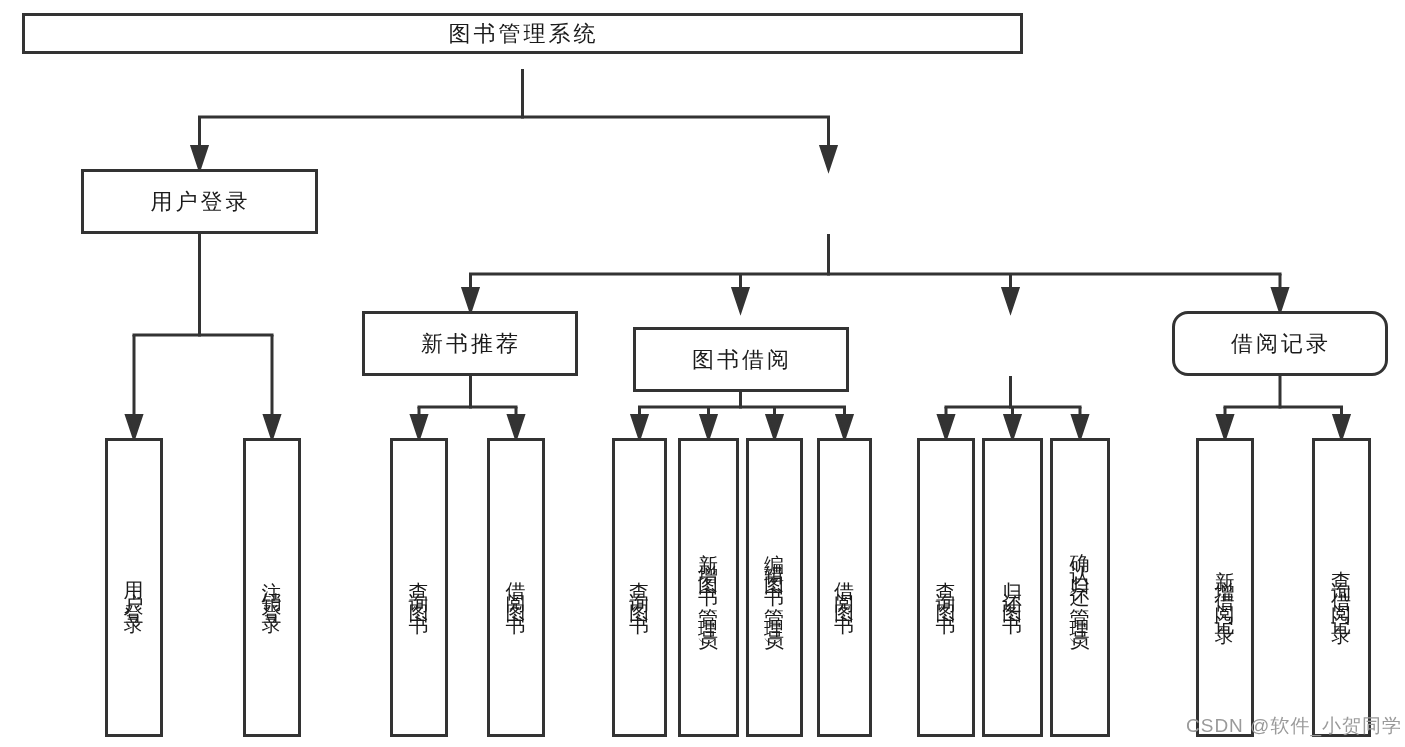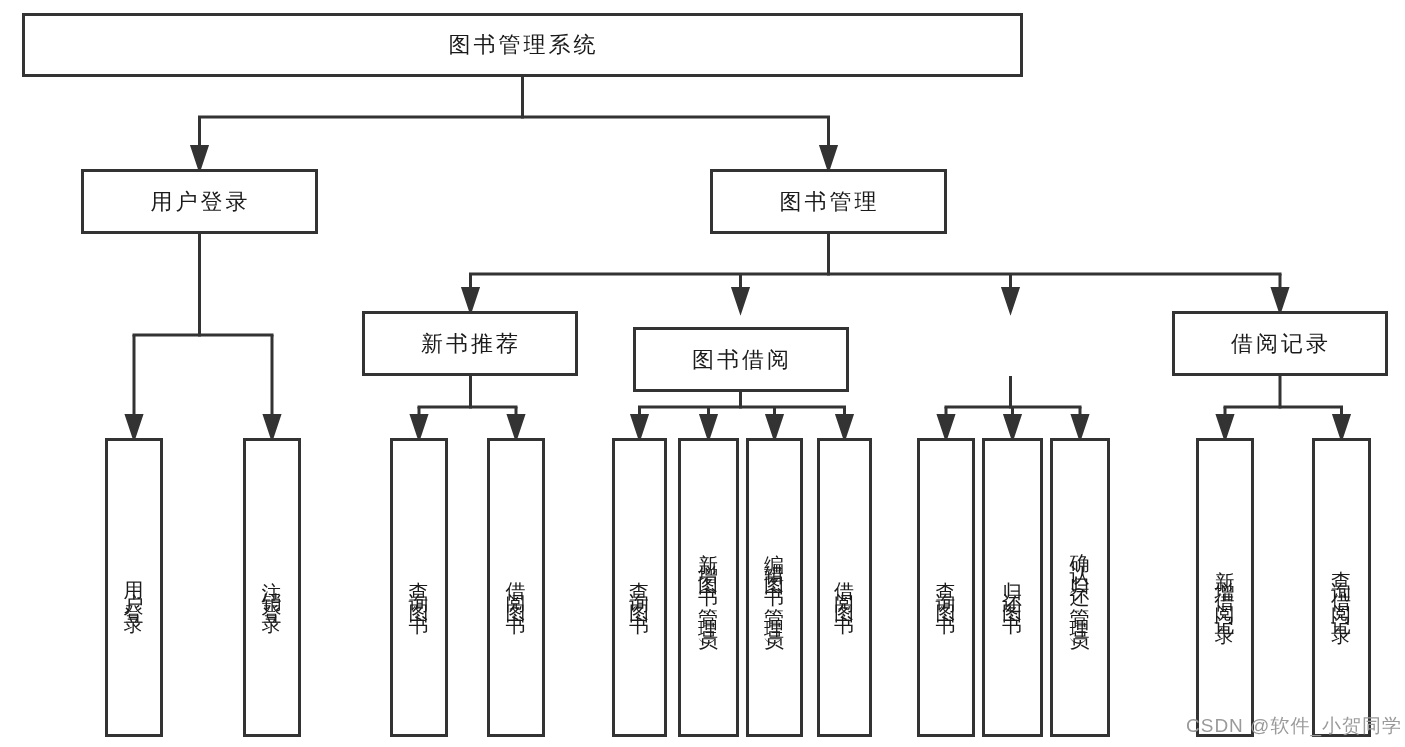--- a/index.html
+++ b/index.html
@@ -103,38 +103,35 @@
         <line x1="1280" y1="376" x2="1280" y2="408.5"></line>
         <line x1="1223.5" y1="407" x2="1343" y2="407"></line>
         <line x1="1225" y1="407" x2="1225" y2="419"></line>
         <line x1="1341.5" y1="407" x2="1341.5" y2="419"></line>
         <polygon points="1217.5,415.5 1232.5,415.5 1225,438"></polygon>
         <polygon points="1334,415.5 1349,415.5 1341.5,438"></polygon>
       </g>
     </g>
   </svg>
 
-  <div class="node hbox" style="left:22px;top:13px;width:1001px;height:64px;">
+  <div class="node hbox" style="left:22px;top:13px;width:1001px;height:41px;">
     <span class="lbl">图书管理系统</span>
   </div>
 
   <div class="node hbox l2" style="left:81px;">
     <span class="lbl">用户登录</span>
-  </div>
-  <div class="node hbox l2" style="left:710px;">
-    <span class="lbl">图书管理</span>
   </div>
 
   <div class="node hbox l3" style="left:362px;">
     <span class="lbl">新书推荐</span>
   </div>
   <div class="node hbox l3" style="left:633px;margin-top:16px;">
     <span class="lbl">图书借阅</span>
   </div>
-  <div class="node hbox l3" style="left:1172px;">
+  <div class="node hbox l3" style="left:1172px;border-radius:16px;">
     <span class="lbl">借阅记录</span>
   </div>
 
   <div class="node leaf" style="left:105px;width:58px;">
     <span class="vtext">用户登录</span>
   </div>
   <div class="node leaf" style="left:243px;width:58px;">
     <span class="vtext">注销登录</span>
   </div>
 

